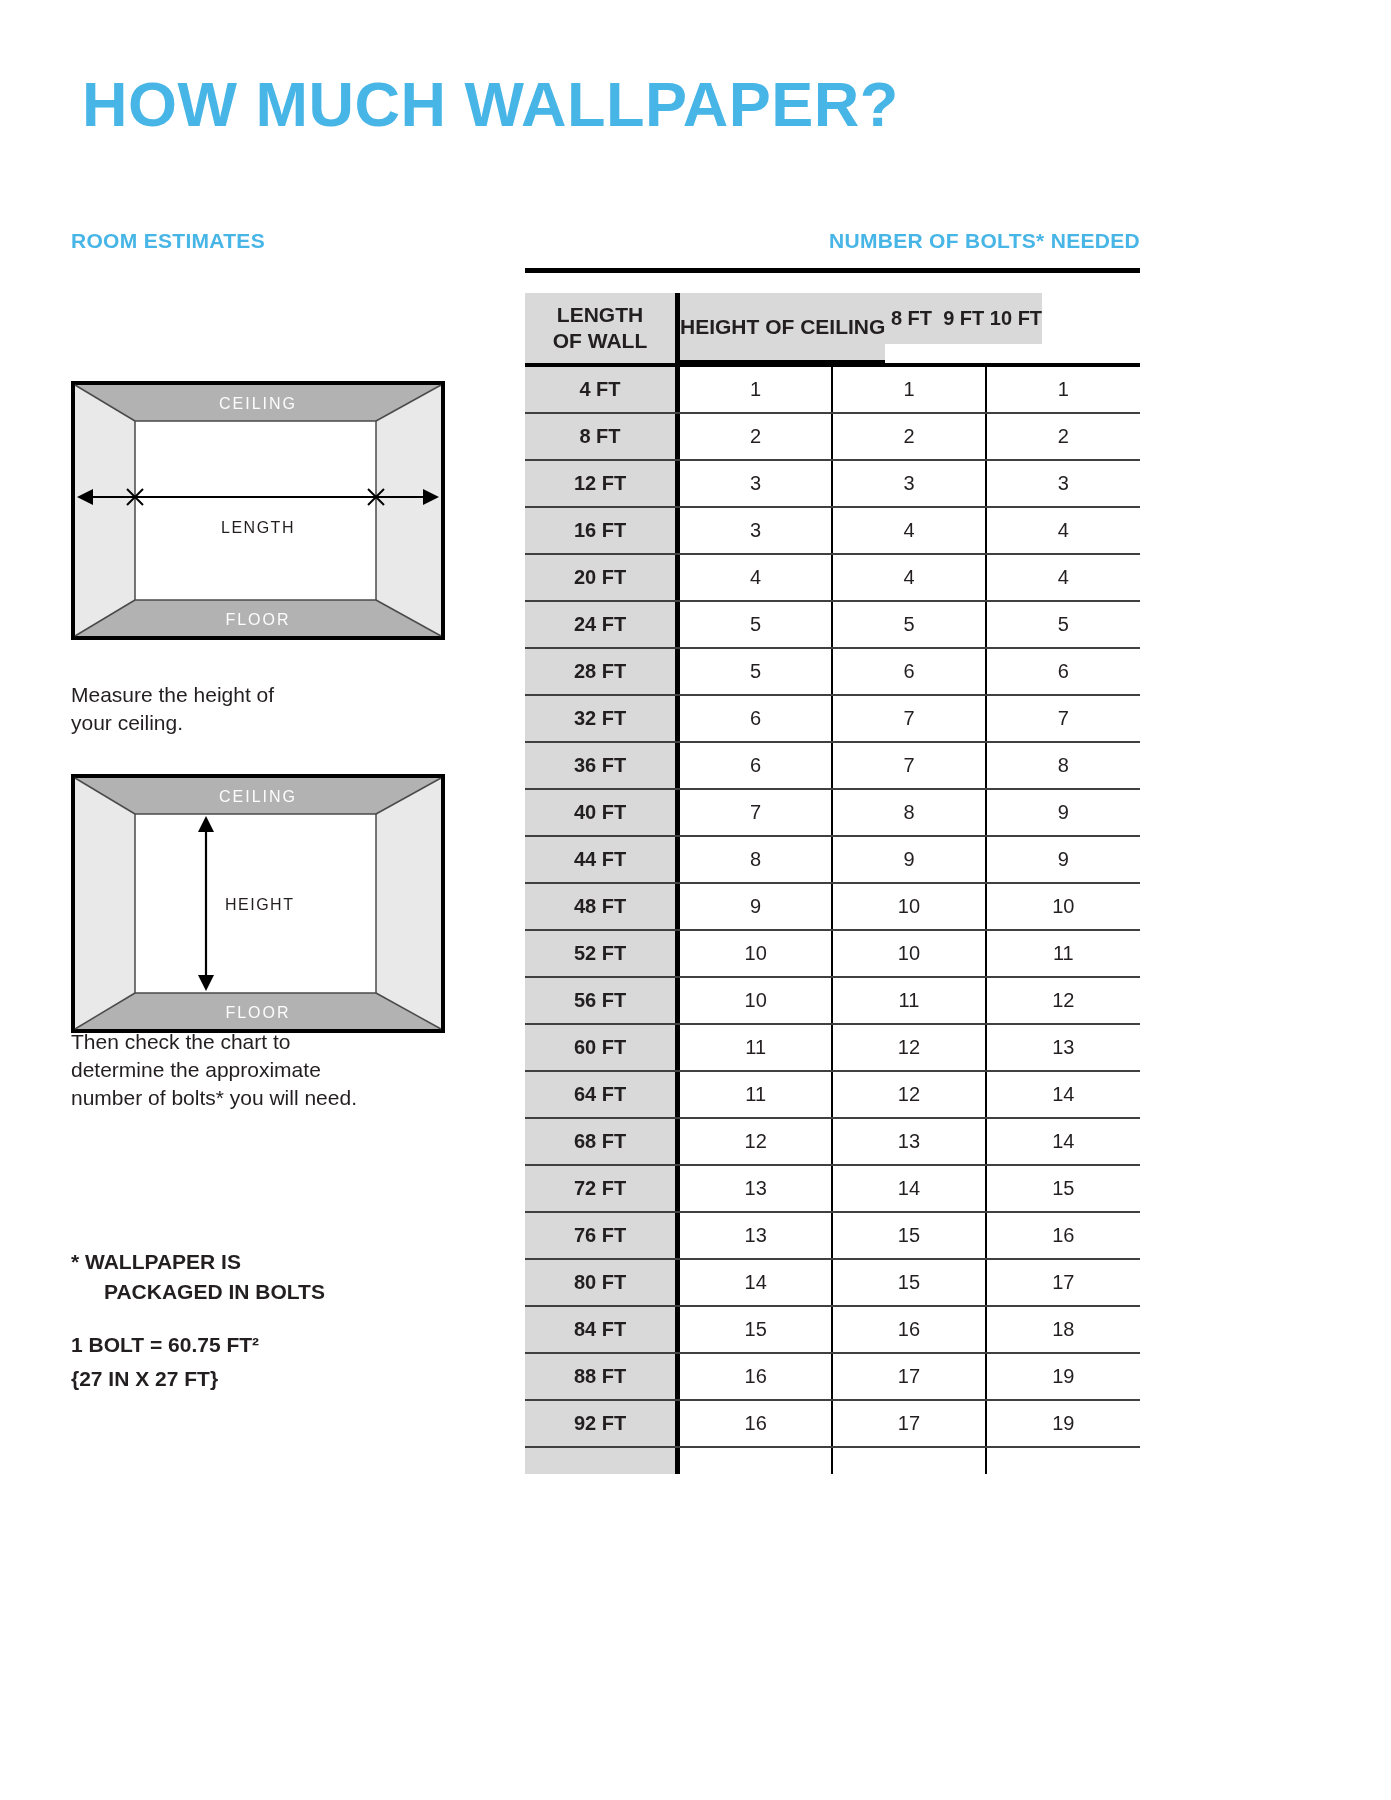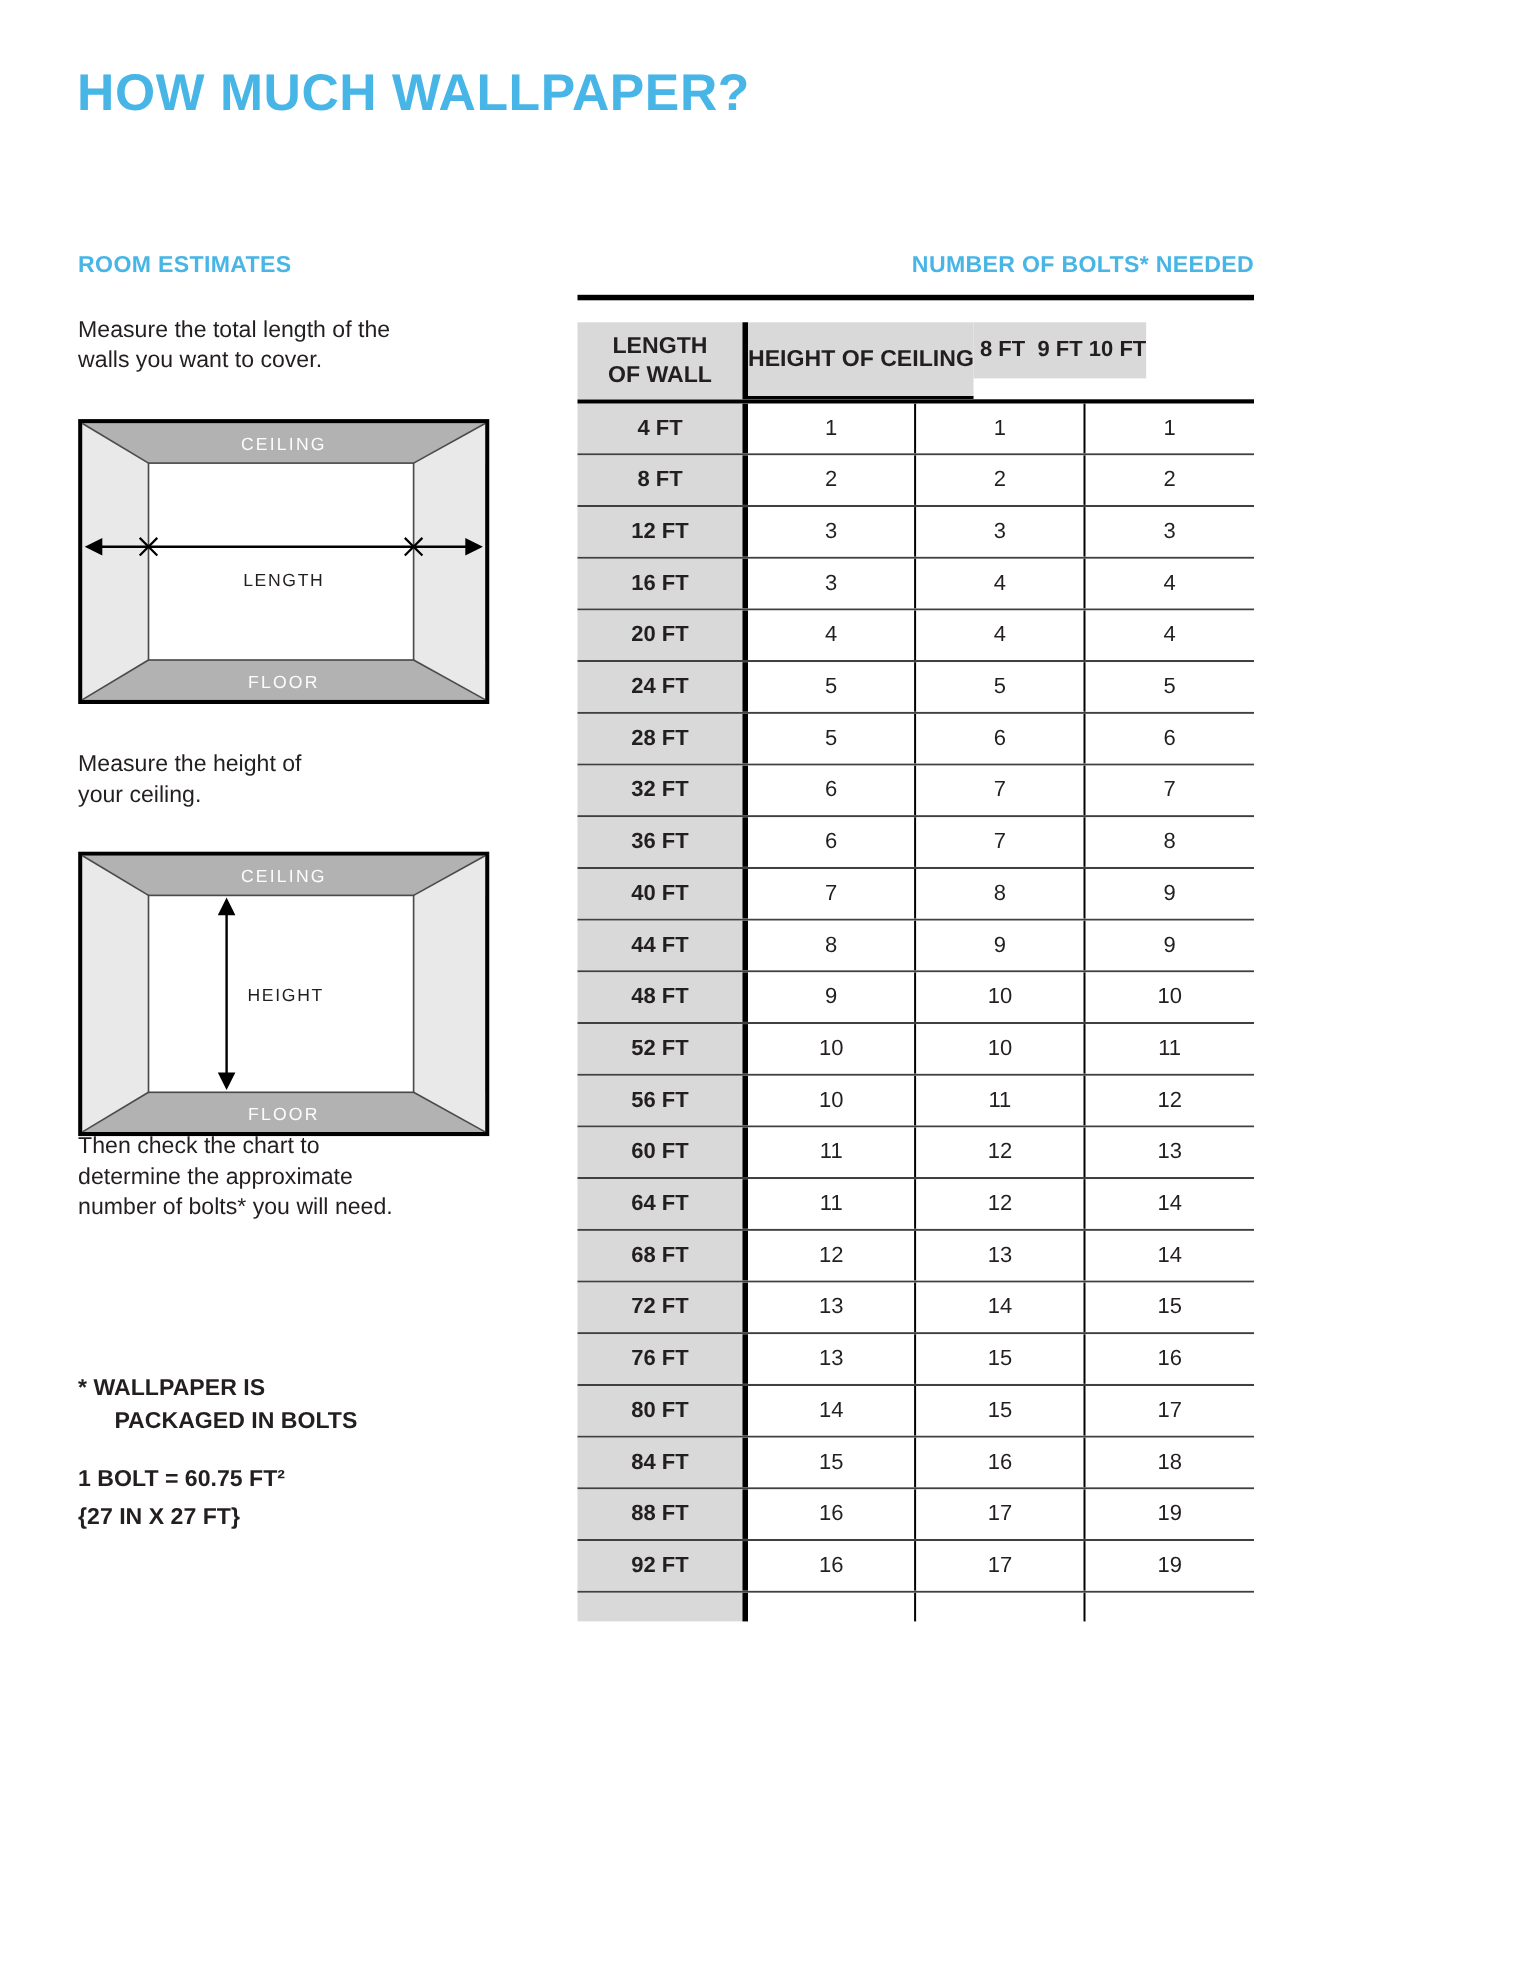--- a/index.html
+++ b/index.html
@@ -13,22 +13,22 @@
   html,body{margin:0;padding:0;background:#ffffff;}
   .page{
     position:relative;
     width:1391px;height:1800px;
     background:#ffffff;
     font-family:"Liberation Sans", sans-serif;
     color:var(--ink);
     overflow:hidden;
   }
   .title{
-    position:absolute;left:70px;top:56px;margin:0;
-    font-size:47px;font-weight:bold;color:var(--blue);
+    position:absolute;left:70px;top:56px;margin:12px;
+    font-size:63px;font-weight:bold;color:var(--blue);
     letter-spacing:0.5px;white-space:nowrap;
   }
   .sec-heading{
     position:absolute;margin:0;
     font-size:21px;font-weight:bold;color:var(--blue);
     letter-spacing:0.3px;
   }
   .h-room{left:71px;top:229px;}
   .h-table{left:525px;top:229px;width:615px;text-align:right;}
   .body-text{
@@ -105,21 +105,20 @@
 </style>
 </head>
 <body>
 
 <div class="page">
 
   <h1 class="title">HOW MUCH WALLPAPER?</h1>
 
   <h2 class="sec-heading h-room">ROOM ESTIMATES</h2>
 
-  <p class="body-text p1">Measure the total length of the walls you want to cover.</p>
 
   <svg class="diagram d1" width="374" height="259" viewBox="0 0 374 259">
     <rect x="2" y="2" width="370" height="255" fill="#ffffff" stroke="#000000" stroke-width="4"></rect>
     <polygon points="4,4 370,4 305,40 64,40" fill="#b2b2b2"></polygon>
     <polygon points="4,255 370,255 305,219 64,219" fill="#b2b2b2"></polygon>
     <polygon points="4,4 64,40 64,219 4,255" fill="#e9e9e9"></polygon>
     <polygon points="370,4 305,40 305,219 370,255" fill="#e9e9e9"></polygon>
     <rect x="64" y="40" width="241" height="179" fill="#ffffff" stroke="#4a4a4a" stroke-width="1.5"></rect>
     <line x1="4" y1="4" x2="64" y2="40" stroke="#4a4a4a" stroke-width="1.5"></line>
     <line x1="370" y1="4" x2="305" y2="40" stroke="#4a4a4a" stroke-width="1.5"></line>

